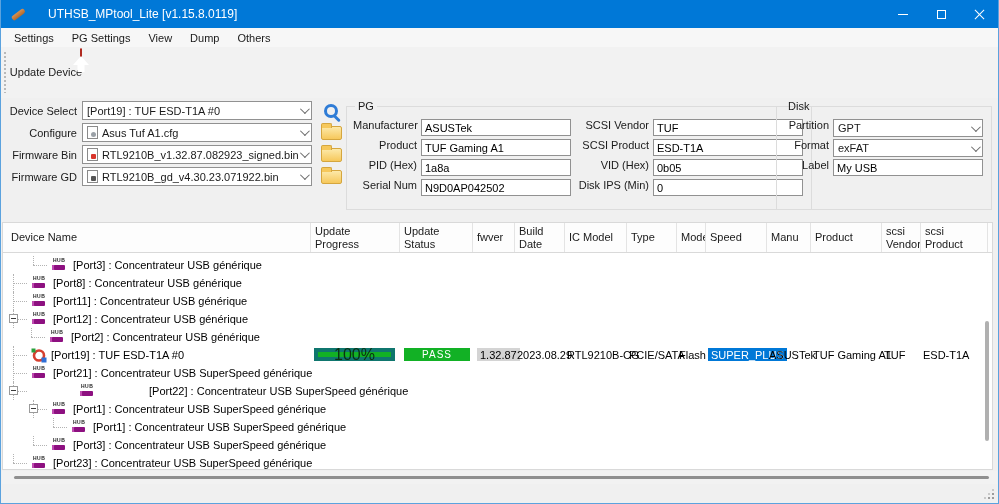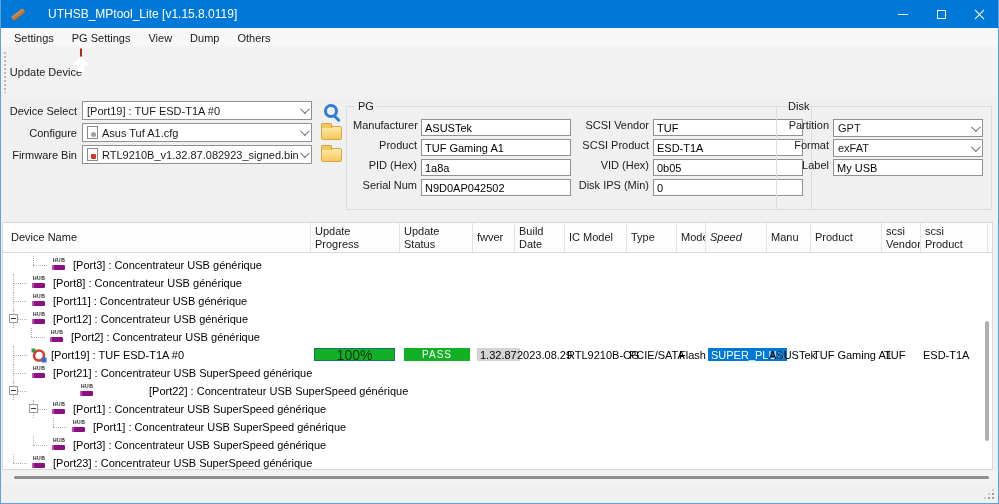--- a/index.html
+++ b/index.html
@@ -81,21 +81,21 @@
   .twig.t::before { content:""; position:absolute; left:4px; top:0; height:18px; border-left:1px dotted #b3b3b3; }
   .twig.l::before { content:""; position:absolute; left:4px; top:0; height:9px; border-left:1px dotted #b3b3b3; }
   .expander { position:absolute; left:0; top:4px; width:9px; height:9px; background:#fff; border:1px solid #9a9a9a; z-index:1; }
   .expander::after { content:""; position:absolute; left:1px; right:1px; top:3px; border-top:1px solid #3a3a3a; }
   .hub-icon { width:17px; height:13px; flex:none; margin-right:5px; position:relative; }
   .hub-icon::before { content:"HUB"; position:absolute; top:-2px; left:2px; font-size:5px; font-weight:bold; color:#222; letter-spacing:0.5px; }
   .hub-icon::after { content:""; position:absolute; left:1px; right:3px; top:6px; height:5px; background:#8d1080; border-radius:1px; box-shadow:inset 2px 0 0 #c04bb2; }
   .usb-icon { width:16px; height:15px; flex:none; margin-right:4px; }
   .tlabel { white-space:nowrap; }
   .dcell { position:absolute; top:2px; height:14px; display:flex; align-items:center; font-size:11px; white-space:nowrap; }
-  .progress-wrap { width:81px; height:13px; background:#12b125; border:1px solid #0f766e; display:flex; align-items:center; justify-content:center; font-size:14px; color:#0a3110; }
+  .progress-wrap { width:81px; height:13px; background:#12b125; border:4px solid #0f766e; display:flex; align-items:center; justify-content:center; font-size:16px; color:#0a3110; }
   .status-badge { width:66px; height:13px; background:#12b125; color:#fff; display:flex; align-items:center; justify-content:center; font-size:10px; letter-spacing:1px; }
   .fwver-badge { background:#d4d4d4; height:13px; padding:0 3px; display:flex; align-items:center; color:#000; }
   .speed-badge { background:#0078d7; height:13px; padding:0 3px; display:flex; align-items:center; color:#fff; }
   .vscroll { position:absolute; right:0; top:31px; bottom:0; width:9px; background:#fff; }
   .vthumb { position:absolute; left:2px; width:4px; top:67px; height:120px; background:#b0b0b0; border-radius:2px; }
 
   
   .hscroll { position:absolute; left:1px; right:1px; top:471px; height:13px; background:#f2f2f2; }
   .hthumb { position:absolute; left:12px; right:8px; top:5px; height:3px; background:#8f8f8f; border-radius:2px; }
   .statusstrip { position:absolute; left:0; right:0; top:484px; bottom:0; background:#f0f0f0; }
@@ -164,20 +164,31 @@
         </div>
         <button class="df-action">
           <span class="folder"></span>
         </button>
       </div>
       <div class="df-row">
         <span class="df-label">Firmware Bin</span>
         <div class="df-combo">
           <span class="file-ic firmware-file-icon"></span>
           <span class="combo-val">RTL9210B_v1.32.87.082923_signed.bin</span>
+          <span class="chev"></span>
+        </div>
+        <button class="df-action">
+          <span class="folder"></span>
+        </button>
+      </div>
+      <div class="df-row">
+        <span class="df-label">Firmware GD</span>
+        <div class="df-combo">
+          <span class="file-ic firmware-gd-file-icon"></span>
+          <span class="combo-val">RTL9210B_gd_v4.30.23.071922.bin</span>
           <span class="chev"></span>
         </div>
         <button class="df-action">
           <span class="folder"></span>
         </button>
       </div>
     </div>
 
   <fieldset class="group" id="pg-group">
     <legend>PG</legend>
@@ -248,21 +259,21 @@
   <div id="table">
     <div class="thead" id="thead">
         <div class="th" style="width: 308px;">Device Name</div>
         <div class="th" style="width: 89px;">Update Progress</div>
         <div class="th" style="width: 73px;">Update Status</div>
         <div class="th" style="width: 42px;">fwver</div>
         <div class="th" style="width: 50px;">Build Date</div>
         <div class="th" style="width: 62px;">IC Model</div>
         <div class="th" style="width: 50px;">Type</div>
         <div class="th" style="width: 29px;">Model</div>
-        <div class="th" style="width: 61px; font-style: italic;">Speed</div>
+        <div class="th" style="width: 61px;">Speed</div>
         <div class="th" style="width: 44px;">Manu</div>
         <div class="th" style="width: 71px;">Product</div>
         <div class="th" style="width: 39px;">scsi Vendor</div>
         <div class="th" style="width: 67px;">scsi Product</div>
       </div>
     <div class="tbody" id="tbody">
         <div class="trow" style="padding-left: 26px;">
           <span class="twig l"></span>
           <span class="hub-icon"></span>
           <span class="tlabel">[Port3] : Concentrateur USB générique</span>

